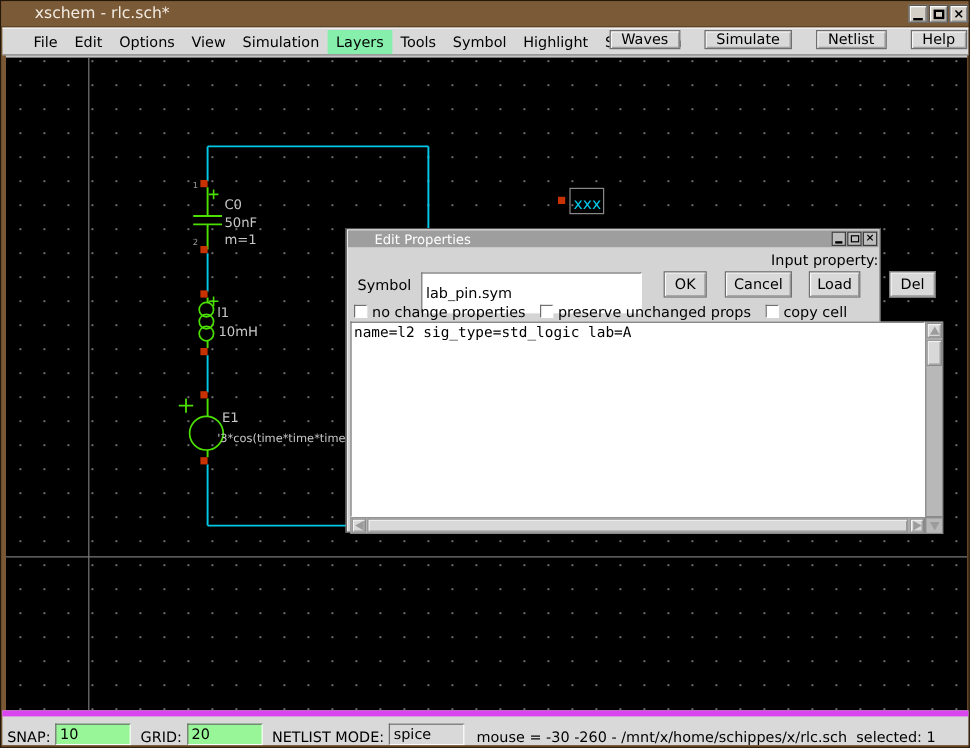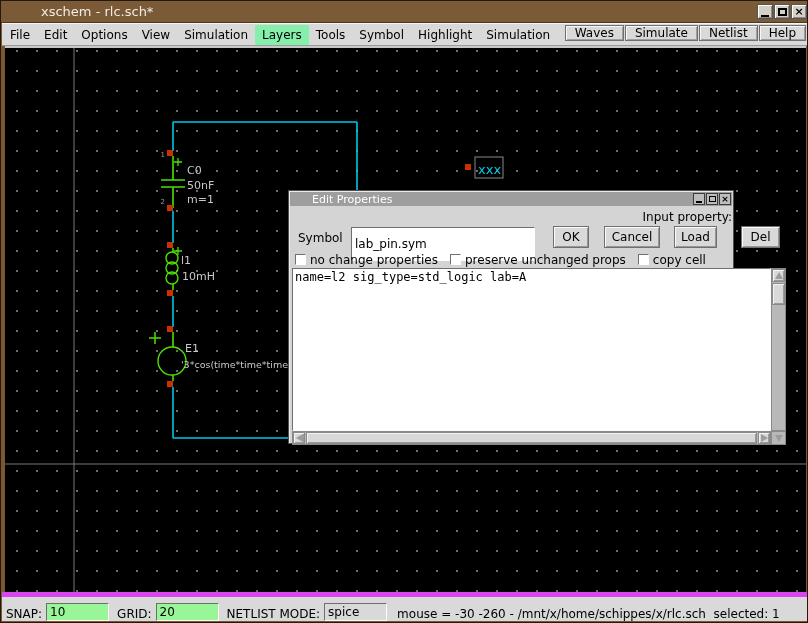--- a/index.html
+++ b/index.html
@@ -8,42 +8,42 @@
     font-family:"DejaVu Sans","Liberation Sans",sans-serif;
     background:#7a5836;
     position:relative;
     overflow:hidden;
     border:1px solid #241808;
   }
   
   .titlebar {
     position:absolute; left:0; top:0; width:808px; height:22px;
     background:#7b5a38; border-bottom:1px solid #4e3820;
-    display:flex; align-items:center;padding-left:12px;
+    display:flex; align-items:center;
   }
   .titlebar .title { color:#f2ece2; font-size:13px; margin-left:28px; }
   .win-controls { position:absolute; right:2px; top:3px; display:flex; gap:1px; }
   .win-btn {
     width:16px; height:15px; background:#d4d0c8;
     border:1px solid #555; box-shadow:inset 1px 1px 0 #fff, inset -1px -1px 0 #8a8a8a;
     display:flex; align-items:center; justify-content:center; cursor:default;
   }
   .glyph-min { width:8px; height:2px; background:#000; margin-top:8px; }
   .glyph-max { width:9px; height:8px; border:2px solid #000; }
   .glyph-close { font-size:11px; font-weight:bold; color:#000; line-height:1; }
   
   .menubar {
     position:absolute; left:1px; top:22px; width:806px; height:23px;
     background:#d9d9d9; border-top:1px solid #f5f5f5; border-bottom:1px solid #9a9a9a;
     display:flex; align-items:center; font-size:12px; color:#000;
   }
   .menu-item { padding:3px 7px; margin-top:0; }
-  .menu-item:first-child { margin-left:1px; }
+  .menu-item:first-child { margin-left:19px; }
   .menu-item.highlighted { border-radius:1px; }
-  .menu-right { position:absolute; right:2px; top:1px; display:flex; gap:1px; height:16px; }
+  .menu-right { position:absolute; right:2px; top:1px; display:flex; gap:20px; height:16px; }
   .menu-btn {
     background:#d9d9d9; border:1px solid #6f6f6f;
     box-shadow:inset 1px 1px 0 #f7f7f7, inset -1px -1px 0 #9f9f9f;
     padding:2px 9px; font-size:12px; display:flex; align-items:center;
   }
   
   .canvas {
     position:absolute; left:4px; top:45px; width:801px; height:546px;
     background:#000;
     background-image:radial-gradient(circle, #6e6e6e 0.8px, transparent 1.3px);

